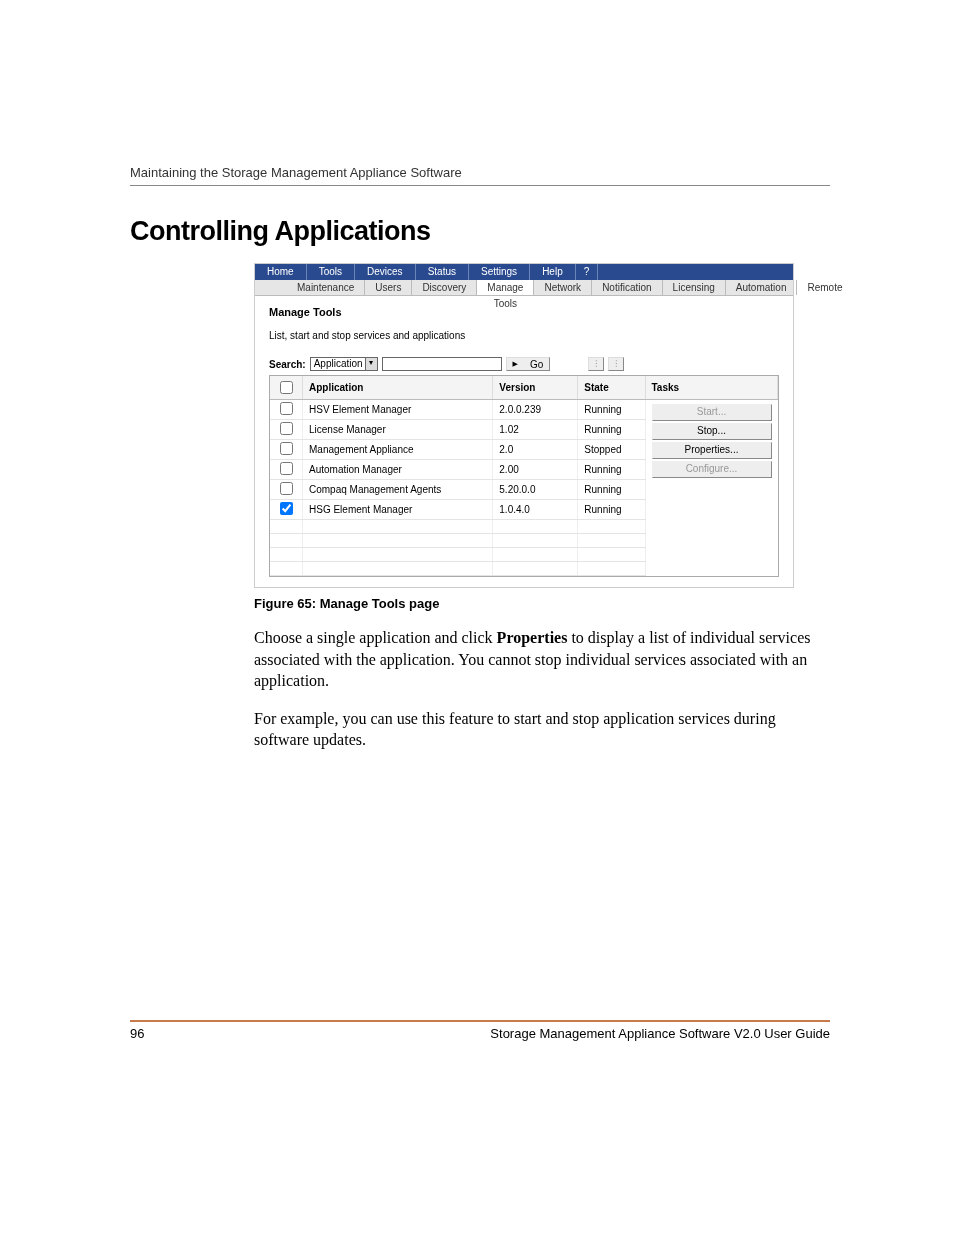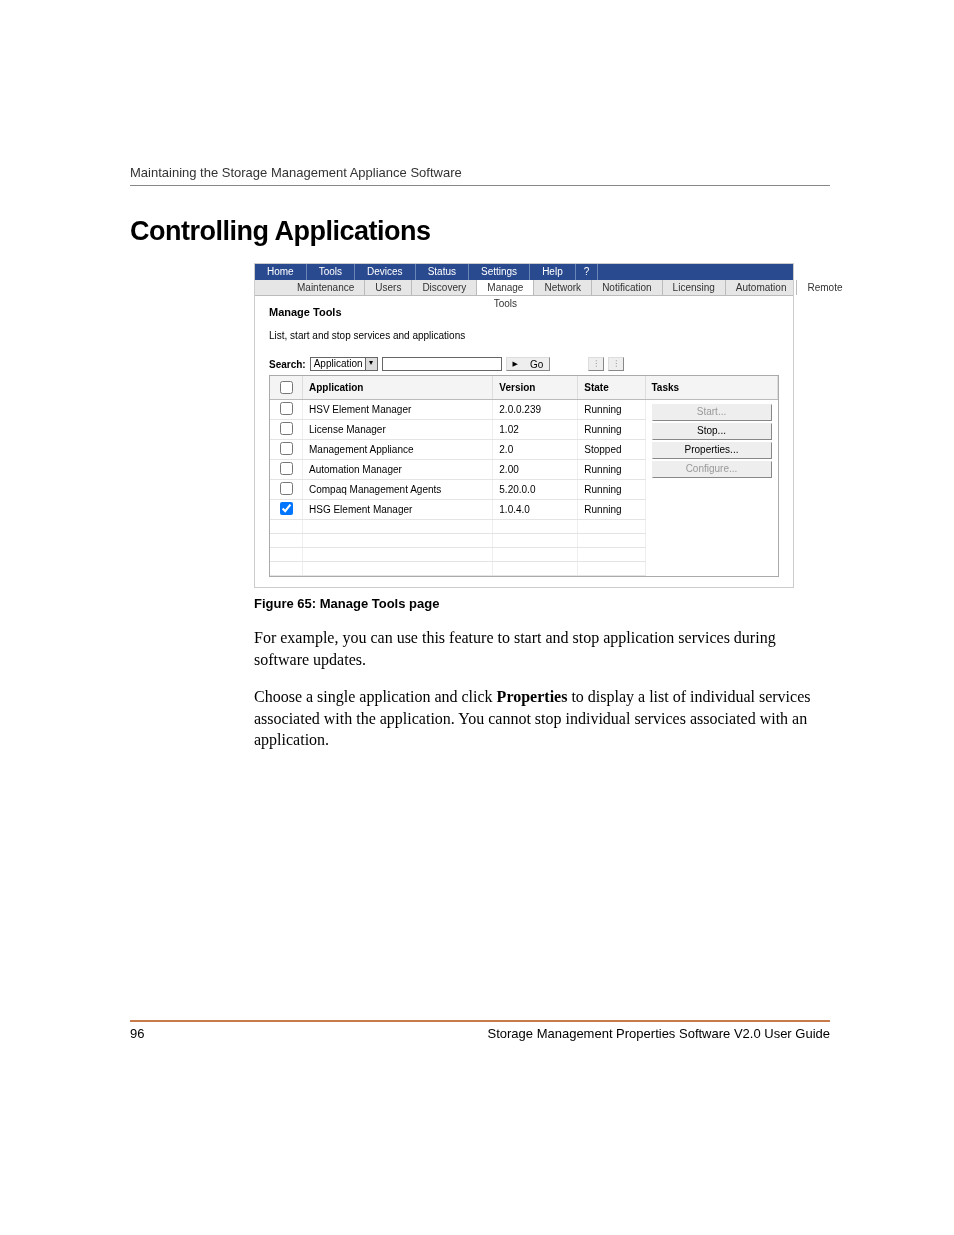--- a/index.html
+++ b/index.html
@@ -364,26 +364,26 @@
                 <td></td>
               </tr>
           </tbody>
         </table>
       </div>
     </div>
 
     <div class="fig-caption">Figure 65:  Manage Tools page</div>
   </div>
 
-  <p class="body-text">For example, you can use this feature to start and stop application services during software updates.</p>
-
   <p class="body-text">
     <span>Choose a single application and click </span><span class="bold">Properties</span><span> to display a list of individual services associated with the application. You cannot stop individual services associated with an application.</span>
   </p>
+
+  <p class="body-text">For example, you can use this feature to start and stop application services during software updates.</p>
 </div>
 
 <div class="footer">
   <hr class="hr-foot">
   <div class="footer-row">
     <span>96</span>
-    <span>Storage Management Properties Software V2.0 User Guide</span>
+    <span>Storage Management Appliance Software V2.0 User Guide</span>
   </div>
 </div>
 
 </body></html>

